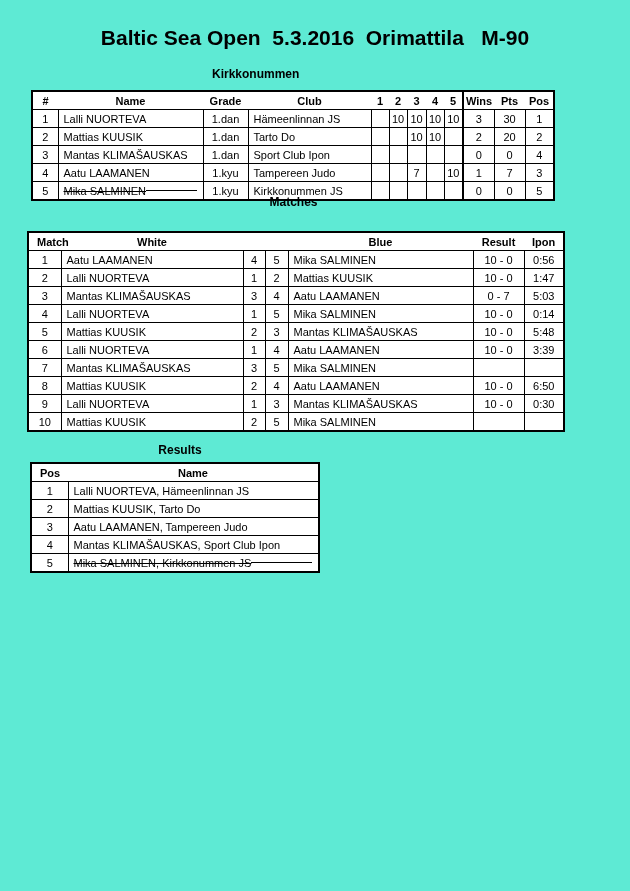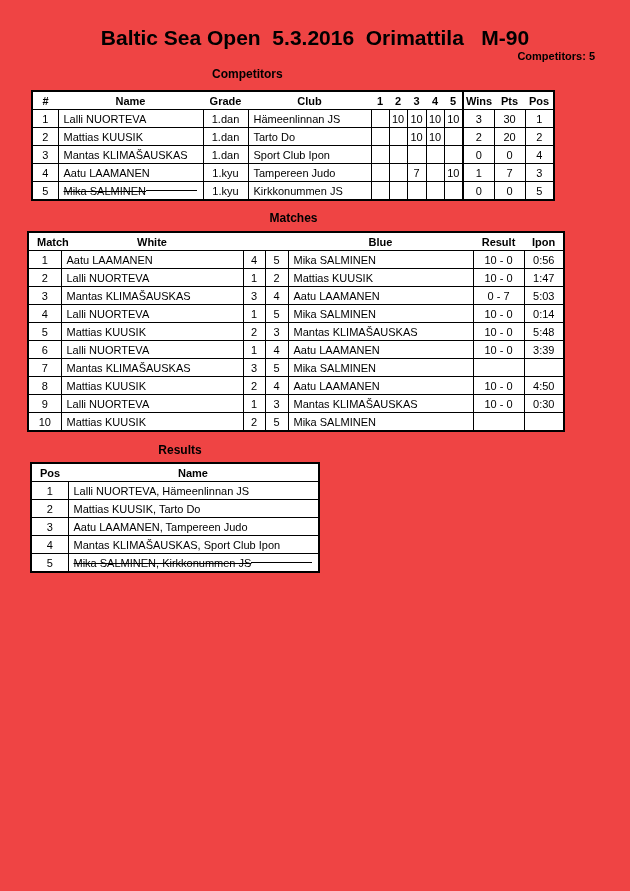--- a/index.html
+++ b/index.html
@@ -1,24 +1,24 @@
 <!DOCTYPE html>
 <html><head>
 <meta charset="utf-8">
 <style>
   html,body{margin:0;padding:0;background:#fff;}
-  #page{position:relative;width:630px;height:891px;background:#ef4444;
+  #page{position:relative;width:630px;height:891px;background:#5eead4;
         font-family:"Liberation Sans",sans-serif;color:#000;}
   .title{position:absolute;top:26px;left:0;width:630px;text-align:center;
          font-size:21px;font-weight:bold;white-space:pre;}
   .count{position:absolute;top:50px;left:0;width:595px;text-align:right;
          font-size:11px;font-weight:bold;}
   .sect{position:absolute;font-size:12px;font-weight:bold;}
   #competitors-heading{top:67px;left:212px;}
-  #matches-heading{top:211px;left:27px;width:533px;text-align:center;}
+  #matches-heading{top:195px;left:27px;width:533px;text-align:center;}
   #results-heading{top:443px;left:36px;width:288px;text-align:center;}
 
   table{border-collapse:collapse;table-layout:fixed;position:absolute;
         font-size:11px;background:#fff;border:2px solid #000;}
   #competitors-table{left:31px;top:90px;width:522px;}
   #matches-table{left:27px;top:231px;width:536px;}
   #results-table{left:30px;top:462px;width:288px;}
 
   th,td{height:17px;padding:0 2px;overflow:visible;white-space:nowrap;
         vertical-align:middle;font-size:11px;}
@@ -35,23 +35,22 @@
   .namewrap.struck .txt{text-decoration:line-through;}
   .namewrap.struck .ext{display:block;flex:1;height:1px;background:#000;
                         margin:0 4px 0 0;}
 </style>
 </head>
 <body>
 
 <div id="page">
 
   <div class="title">Baltic Sea Open  5.3.2016  Orimattila   M-90</div>
-  <div class="count">Competitors: 5</div>
-
-  <div class="sect" id="competitors-heading">Competitors</div>
+
+  <div class="sect" id="competitors-heading">Kirkkonummen</div>
 
   <table id="competitors-table">
     <colgroup>
       <col style="width:26px">
         <col style="width:145px">
         <col style="width:45px">
         <col style="width:123px">
       <col style="width:18px">
         <col style="width:18px">
         <col style="width:19px">
@@ -261,21 +260,21 @@
           <td></td>
           <td></td>
         </tr>
         <tr>
           <td>8</td>
           <td class="l">Mattias KUUSIK</td>
           <td>2</td>
           <td>4</td>
           <td class="l">Aatu LAAMANEN</td>
           <td>10 - 0</td>
-          <td>4:50</td>
+          <td>6:50</td>
         </tr>
         <tr>
           <td>9</td>
           <td class="l">Lalli NUORTEVA</td>
           <td>1</td>
           <td>3</td>
           <td class="l">Mantas KLIMAŠAUSKAS</td>
           <td>10 - 0</td>
           <td>0:30</td>
         </tr>

